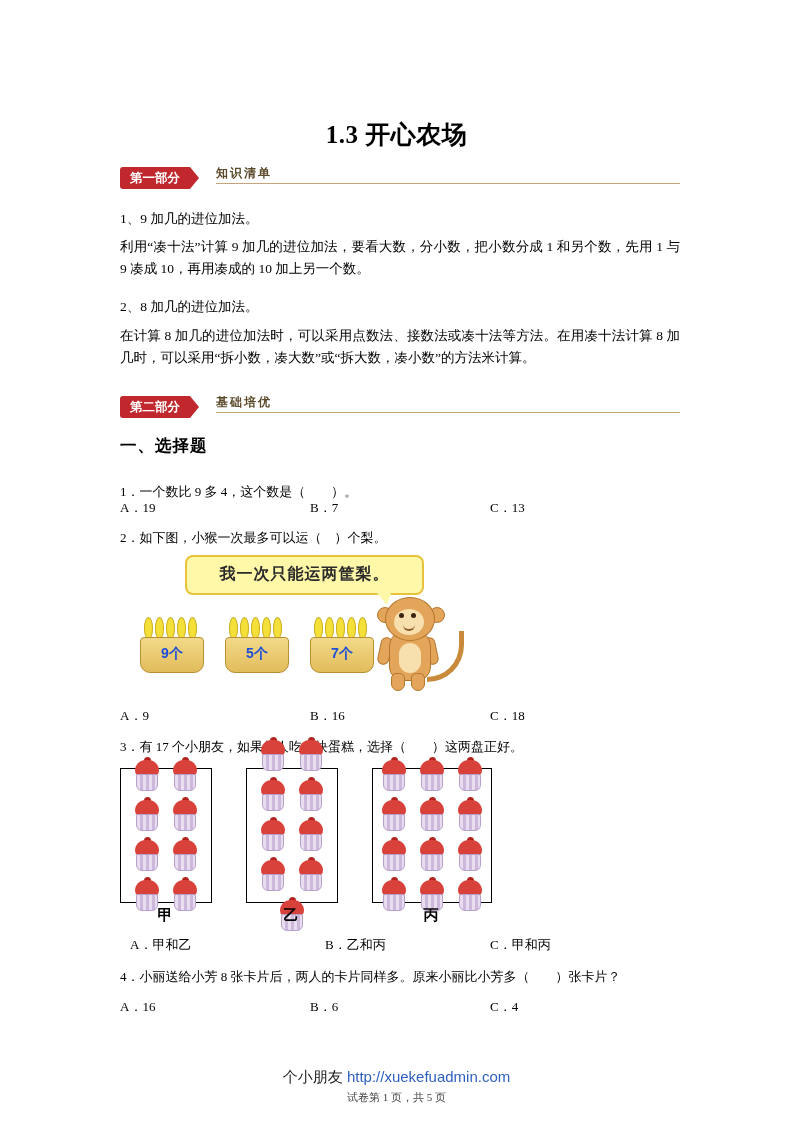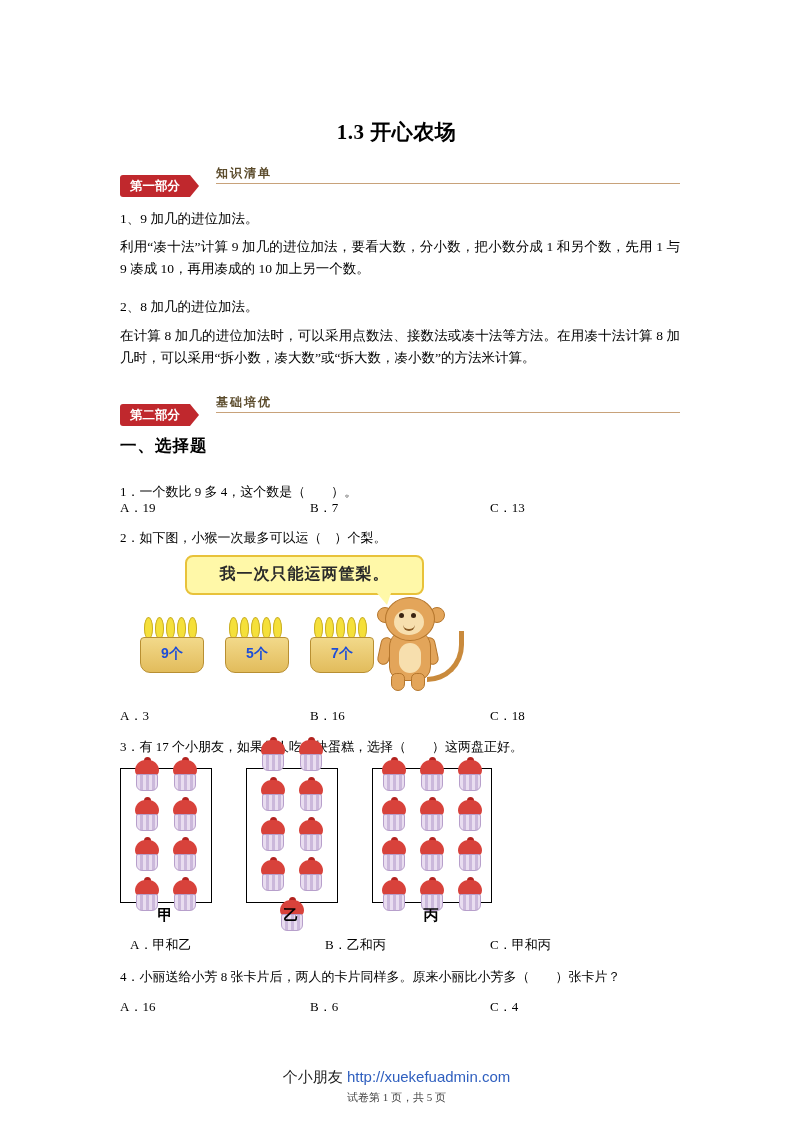--- a/index.html
+++ b/index.html
@@ -9,29 +9,29 @@
     font-family: "Liberation Serif", serif;
     color: #000;
     position: relative;
     overflow: hidden;
   }
   .page { position:absolute; left:0; top:0; width:793px; height:1122px; }
 
   .title {
     position:absolute; left:0; top:118px; width:793px;
     text-align:center;
-    font-size:21px;
+    font-size:25px;
     font-weight:bold;
     letter-spacing:0.5px;
   }
 
   
   .banner { position:absolute; left:120px; width:560px; height:26px; }
   .banner .flag {
-    position:absolute; left:0; top:12px;
+    position:absolute; left:0; top:4px;
     background:#C0282D;
     color:#fff;
     font-size:12.5px;
     font-weight:bold;
     padding:4px 10px 4px 10px;
     border-radius:3px 0 0 3px;
     font-family:"Liberation Sans", sans-serif;
     line-height:14px;
   }
   .banner .flag::after{
@@ -288,21 +288,21 @@
       <div class="m-ear r"></div>
       <div class="m-head"></div>
       <div class="m-face"></div>
       <div class="m-eye l"></div>
       <div class="m-eye r"></div>
       <div class="m-mouth"></div>
     </div>
   </div>
 
   <div class="opts" style="top:707px;">
-    <span style="left:0px;">A．3</span>
+    <span style="left:0px;">A．9</span>
     <span style="left:190px;">B．16</span>
     <span style="left:370px;">C．18</span>
   </div>
 
   <div class="q" style="top:737px;">3．有 17 个小朋友，如果每人吃一块蛋糕，选择（　　）这两盘正好。</div>
 
   <div class="trays">
     <div class="tray" style="left:0px; top:0px; width:90px; height:133px;">
       <div class="grid">
         <div class="cake">

